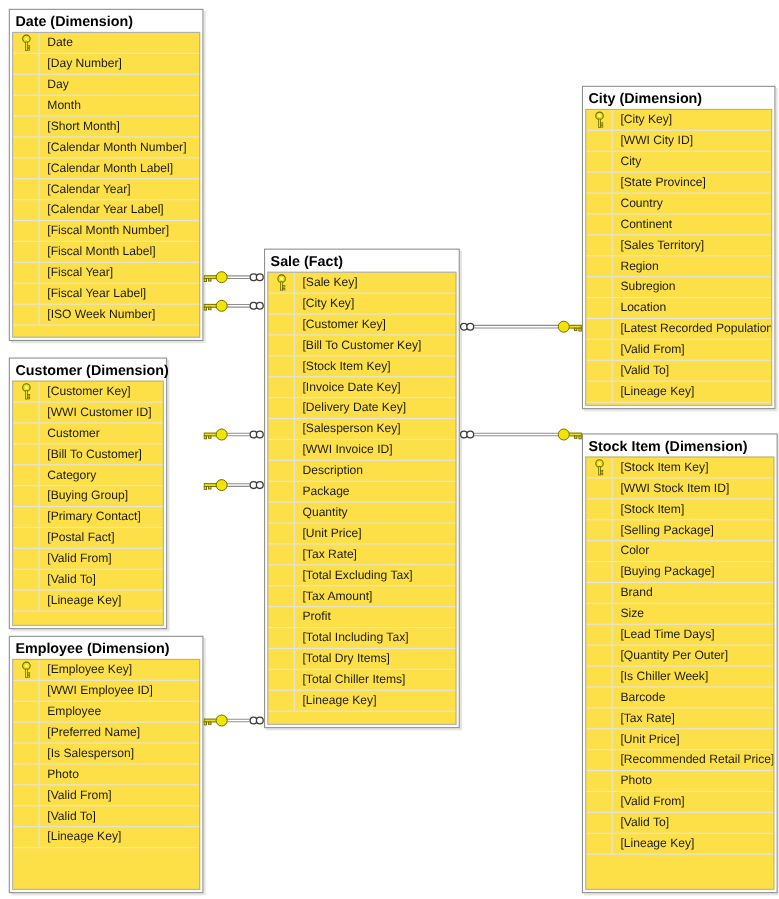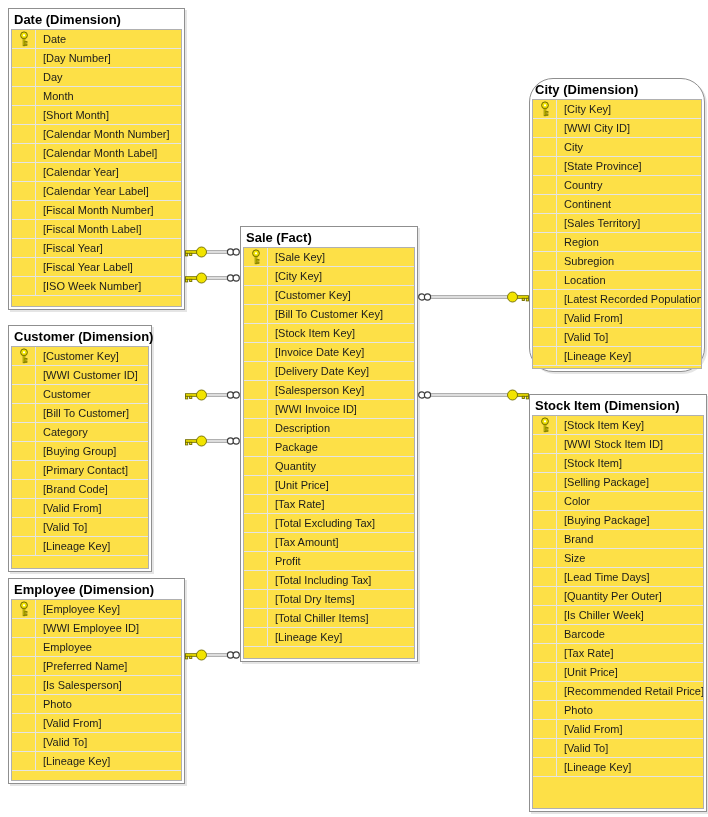--- a/index.html
+++ b/index.html
@@ -141,37 +141,37 @@
         <div class="tbl-row">
           <div class="gutter"></div>
           <div class="row-label">[Buying Group]</div>
         </div>
         <div class="tbl-row">
           <div class="gutter"></div>
           <div class="row-label">[Primary Contact]</div>
         </div>
         <div class="tbl-row">
           <div class="gutter"></div>
-          <div class="row-label">[Brand Code]</div>
+          <div class="row-label">[Postal Fact]</div>
         </div>
         <div class="tbl-row">
           <div class="gutter"></div>
           <div class="row-label">[Valid From]</div>
         </div>
         <div class="tbl-row">
           <div class="gutter"></div>
           <div class="row-label">[Valid To]</div>
         </div>
         <div class="tbl-row">
           <div class="gutter"></div>
           <div class="row-label">[Lineage Key]</div>
         </div>
       </div>
     </div>
-    <div class="tbl" style="left: 8px; top: 578px; width: 177px; height: 206px;">
+    <div class="tbl" style="left: 8px; top: 578px; width: 177px; height: 234px;">
       <div class="tbl-header">Employee (Dimension)</div>
       <div class="tbl-grid">
         <div class="tbl-row">
           <div class="gutter">
             <svg width="10" height="16" viewBox="0 0 10 16">
               <circle cx="5" cy="4.3" r="3.4" fill="#f2e400" stroke="#6e6a00" stroke-width="1"></circle>
               <circle cx="5" cy="4.3" r="1.1" fill="#ffffff"></circle>
               <rect x="4.1" y="7.2" width="1.8" height="7.6" fill="#f2e400" stroke="#6e6a00" stroke-width="0.7"></rect>
               <rect x="5.9" y="10.6" width="2.1" height="1.4" fill="#f2e400" stroke="#6e6a00" stroke-width="0.7"></rect>
               <rect x="5.9" y="13.2" width="2.1" height="1.4" fill="#f2e400" stroke="#6e6a00" stroke-width="0.7"></rect>
@@ -303,21 +303,21 @@
         <div class="tbl-row">
           <div class="gutter"></div>
           <div class="row-label">[Total Chiller Items]</div>
         </div>
         <div class="tbl-row">
           <div class="gutter"></div>
           <div class="row-label">[Lineage Key]</div>
         </div>
       </div>
     </div>
-    <div class="tbl" style="left: 529px; top: 78px; width: 176px; height: 294px; border-radius: 24px;">
+    <div class="tbl" style="left: 529px; top: 78px; width: 176px; height: 294px;">
       <div class="tbl-header">City (Dimension)</div>
       <div class="tbl-grid">
         <div class="tbl-row">
           <div class="gutter">
             <svg width="10" height="16" viewBox="0 0 10 16">
               <circle cx="5" cy="4.3" r="3.4" fill="#f2e400" stroke="#6e6a00" stroke-width="1"></circle>
               <circle cx="5" cy="4.3" r="1.1" fill="#ffffff"></circle>
               <rect x="4.1" y="7.2" width="1.8" height="7.6" fill="#f2e400" stroke="#6e6a00" stroke-width="0.7"></rect>
               <rect x="5.9" y="10.6" width="2.1" height="1.4" fill="#f2e400" stroke="#6e6a00" stroke-width="0.7"></rect>
               <rect x="5.9" y="13.2" width="2.1" height="1.4" fill="#f2e400" stroke="#6e6a00" stroke-width="0.7"></rect>

